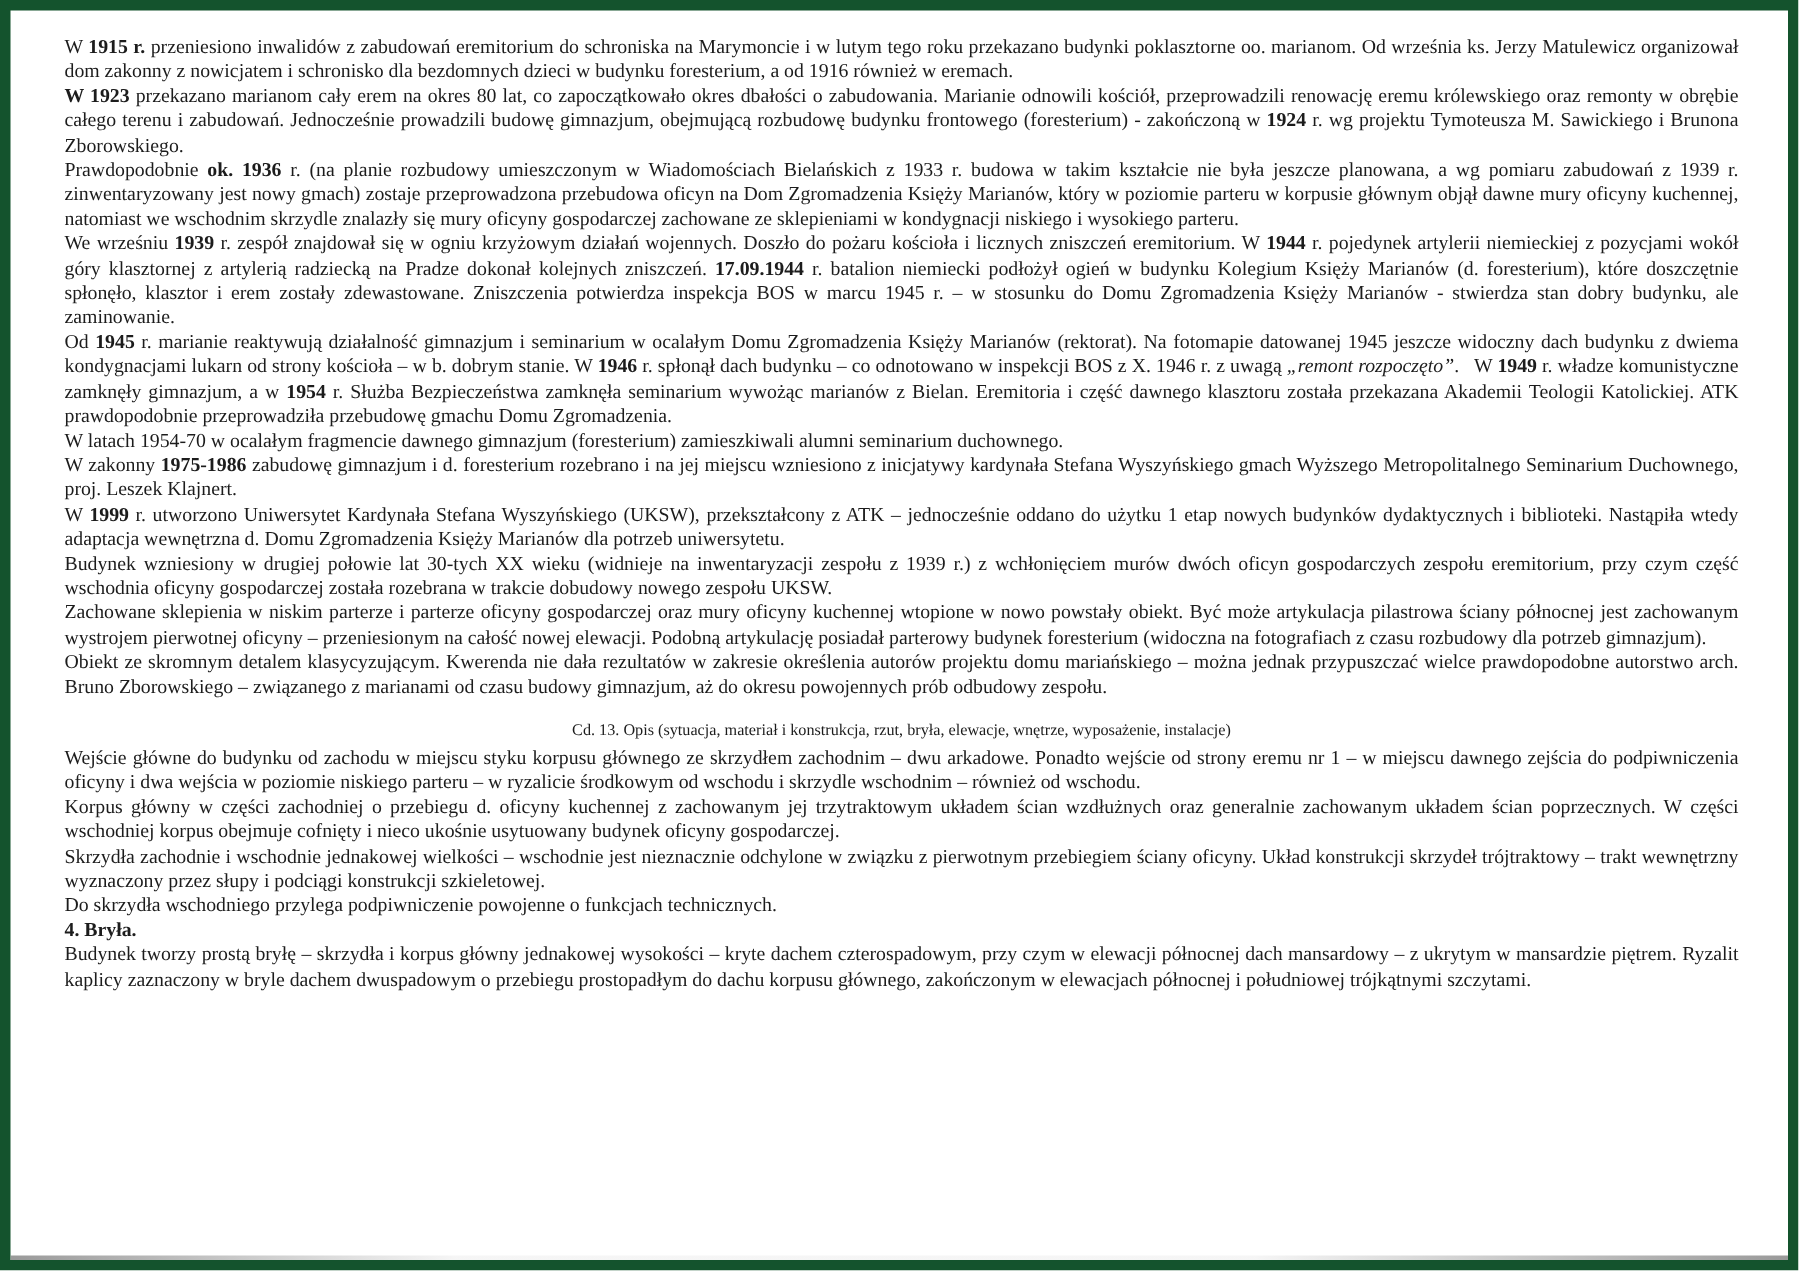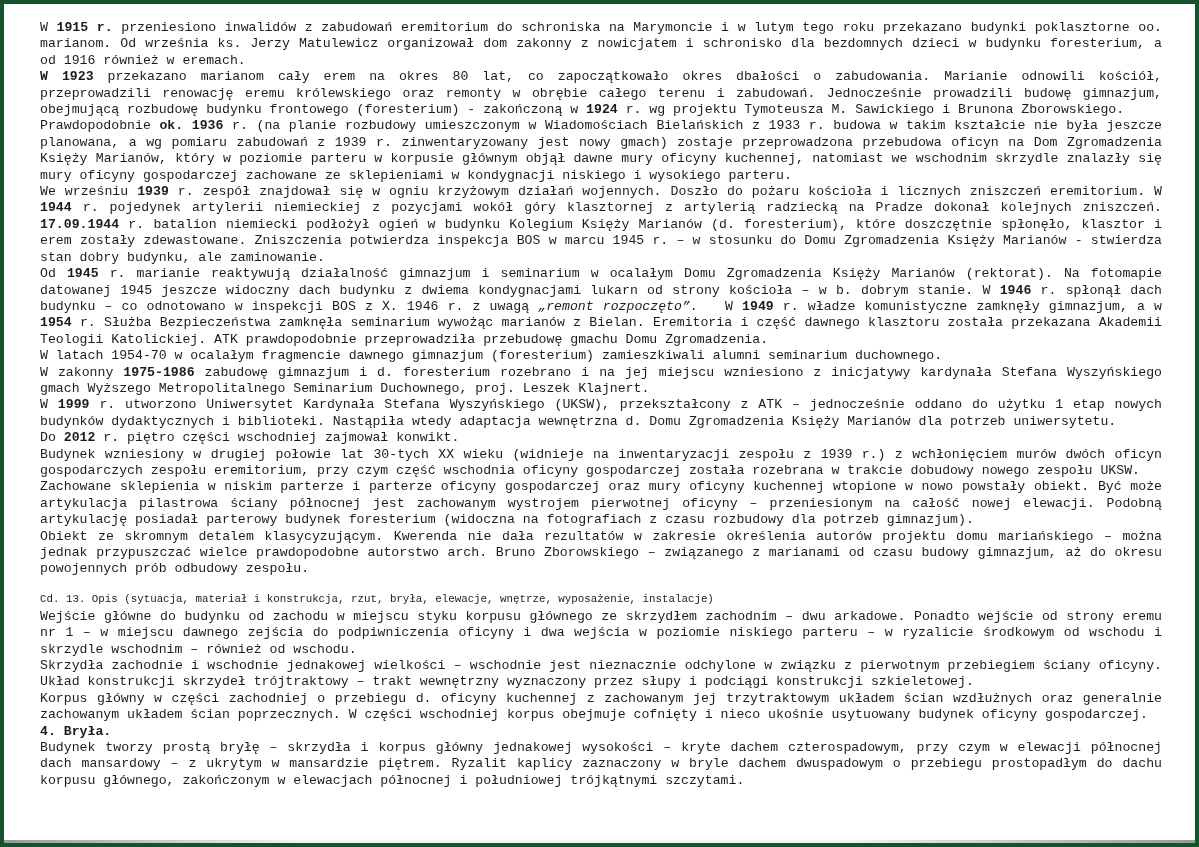--- a/index.html
+++ b/index.html
@@ -3,38 +3,38 @@
 <meta charset="utf-8">
 <style>
   html, body { margin: 0; padding: 0; background: #ffffff; }
   .page {
     position: relative;
     width: 1199px;
     height: 847px;
     box-sizing: border-box;
     background: var(--paper, #ffffff);
     color: var(--ink, #1c1c1c);
-    font-family: Liberation Mono, monospace;
+    font-family: Liberation Serif, serif;
     font-size: 13.2px;
     line-height: 16.4px;
     padding: 16px 33px 0 36px;
     overflow: hidden;
-    border: 4px solid #14532d;
+    border: 7px solid #14532d;
   }
   .doc p.para {
     margin: 0;
     text-align: justify;
     text-justify: inter-word;
   }
   .doc p.para.small {
     font-size: 10.8px;
     line-height: 14px;
     margin-top: 14px;
     margin-bottom: 3px;
-    text-align: left;
+    text-align: center;
   }
   .bold { font-weight: bold; }
   .italic { font-style: italic; }
   .scan-edge {
     position: absolute;
     left: 0; right: 0; bottom: 0;
     height: 3px;
     background: linear-gradient(to right,
       rgba(70,70,70,0.55) 0%,
       rgba(190,190,190,0.15) 25%,
@@ -49,25 +49,25 @@
 <div class="page">
   <main class="doc">
       <p class="para"><span>W </span><span class="bold">1915 r.</span><span> przeniesiono inwalidów z zabudowań eremitorium do schroniska na Marymoncie i w lutym tego roku przekazano budynki poklasztorne oo. marianom. Od września ks. Jerzy Matulewicz organizował dom zakonny z nowicjatem i schronisko dla bezdomnych dzieci w budynku foresterium, a od 1916 również w eremach.</span></p>
       <p class="para"><span class="bold">W 1923</span><span> przekazano marianom cały erem na okres 80 lat, co zapoczątkowało okres dbałości o zabudowania. Marianie odnowili kościół, przeprowadzili renowację eremu królewskiego oraz remonty w obrębie całego terenu i zabudowań. Jednocześnie prowadzili budowę gimnazjum, obejmującą rozbudowę budynku frontowego (foresterium) - zakończoną w </span><span class="bold">1924</span><span> r. wg projektu Tymoteusza M. Sawickiego i Brunona Zborowskiego.</span></p>
       <p class="para"><span>Prawdopodobnie </span><span class="bold">ok. 1936</span><span> r. (na planie rozbudowy umieszczonym w Wiadomościach Bielańskich z 1933 r. budowa w takim kształcie nie była jeszcze planowana, a wg pomiaru zabudowań z 1939 r. zinwentaryzowany jest nowy gmach) zostaje przeprowadzona przebudowa oficyn na Dom Zgromadzenia Księży Marianów, który w poziomie parteru w korpusie głównym objął dawne mury oficyny kuchennej, natomiast we wschodnim skrzydle znalazły się mury oficyny gospodarczej zachowane ze sklepieniami w kondygnacji niskiego i wysokiego parteru.</span></p>
       <p class="para"><span>We wrześniu </span><span class="bold">1939</span><span> r. zespół znajdował się w ogniu krzyżowym działań wojennych. Doszło do pożaru kościoła i licznych zniszczeń eremitorium. W </span><span class="bold">1944</span><span> r. pojedynek artylerii niemieckiej z pozycjami wokół góry klasztornej z artylerią radziecką na Pradze dokonał kolejnych zniszczeń. </span><span class="bold">17.09.1944</span><span> r. batalion niemiecki podłożył ogień w budynku Kolegium Księży Marianów (d. foresterium), które doszczętnie spłonęło, klasztor i erem zostały zdewastowane. Zniszczenia potwierdza inspekcja BOS w marcu 1945 r. – w stosunku do Domu Zgromadzenia Księży Marianów - stwierdza stan dobry budynku, ale zaminowanie.</span></p>
       <p class="para"><span>Od </span><span class="bold">1945</span><span> r. marianie reaktywują działalność gimnazjum i seminarium w ocalałym Domu Zgromadzenia Księży Marianów (rektorat). Na fotomapie datowanej 1945 jeszcze widoczny dach budynku z dwiema kondygnacjami lukarn od strony kościoła – w b. dobrym stanie. W </span><span class="bold">1946</span><span> r. spłonął dach budynku – co odnotowano w inspekcji BOS z X. 1946 r. z uwagą </span><span class="italic">„remont rozpoczęto”</span><span>.&nbsp;&nbsp; W </span><span class="bold">1949</span><span> r. władze komunistyczne zamknęły gimnazjum, a w </span><span class="bold">1954</span><span> r. Służba Bezpieczeństwa zamknęła seminarium wywożąc marianów z Bielan. Eremitoria i część dawnego klasztoru została przekazana Akademii Teologii Katolickiej. ATK prawdopodobnie przeprowadziła przebudowę gmachu Domu Zgromadzenia.</span></p>
       <p class="para"><span>W latach 1954-70 w ocalałym fragmencie dawnego gimnazjum (foresterium) zamieszkiwali alumni seminarium duchownego.</span></p>
       <p class="para"><span>W zakonny </span><span class="bold">1975-1986</span><span> zabudowę gimnazjum i d. foresterium rozebrano i na jej miejscu wzniesiono z inicjatywy kardynała Stefana Wyszyńskiego gmach Wyższego Metropolitalnego Seminarium Duchownego, proj. Leszek Klajnert.</span></p>
       <p class="para"><span>W </span><span class="bold">1999</span><span> r. utworzono Uniwersytet Kardynała Stefana Wyszyńskiego (UKSW), przekształcony z ATK – jednocześnie oddano do użytku 1 etap nowych budynków dydaktycznych i biblioteki. Nastąpiła wtedy adaptacja wewnętrzna d. Domu Zgromadzenia Księży Marianów dla potrzeb uniwersytetu.</span></p>
-      <p class="para"><span>Do </span><span class="bold">2012</span><span> r. piętro części wschodniej zajmował konwikt.</span></p>
       <p class="para"><span>Budynek wzniesiony w drugiej połowie lat 30-tych XX wieku (widnieje na inwentaryzacji zespołu z 1939 r.) z wchłonięciem murów dwóch oficyn gospodarczych zespołu eremitorium, przy czym część wschodnia oficyny gospodarczej została rozebrana w trakcie dobudowy nowego zespołu UKSW.</span></p>
       <p class="para"><span>Zachowane sklepienia w niskim parterze i parterze oficyny gospodarczej oraz mury oficyny kuchennej wtopione w nowo powstały obiekt. Być może artykulacja pilastrowa ściany północnej jest zachowanym wystrojem pierwotnej oficyny – przeniesionym na całość nowej elewacji. Podobną artykulację posiadał parterowy budynek foresterium (widoczna na fotografiach z czasu rozbudowy dla potrzeb gimnazjum).</span></p>
       <p class="para"><span>Obiekt ze skromnym detalem klasycyzującym. Kwerenda nie dała rezultatów w zakresie określenia autorów projektu domu mariańskiego – można jednak przypuszczać wielce prawdopodobne autorstwo arch. Bruno Zborowskiego – związanego z marianami od czasu budowy gimnazjum, aż do okresu powojennych prób odbudowy zespołu.</span></p>
       <p class="para small"><span>Cd. 13. Opis (sytuacja, materiał i konstrukcja, rzut, bryła, elewacje, wnętrze, wyposażenie, instalacje)</span></p>
       <p class="para"><span>Wejście główne do budynku od zachodu w miejscu styku korpusu głównego ze skrzydłem zachodnim – dwu arkadowe. Ponadto wejście od strony eremu nr 1 – w miejscu dawnego zejścia do podpiwniczenia oficyny i dwa wejścia w poziomie niskiego parteru – w ryzalicie środkowym od wschodu i skrzydle wschodnim – również od wschodu.</span></p>
+      <p class="para"><span>Korpus główny w części zachodniej o przebiegu d. oficyny kuchennej z zachowanym jej trzytraktowym układem ścian wzdłużnych oraz generalnie zachowanym układem ścian poprzecznych. W części wschodniej korpus obejmuje cofnięty i nieco ukośnie usytuowany budynek oficyny gospodarczej.</span></p>
       <p class="para"><span>Skrzydła zachodnie i wschodnie jednakowej wielkości – wschodnie jest nieznacznie odchylone w związku z pierwotnym przebiegiem ściany oficyny. Układ konstrukcji skrzydeł trójtraktowy – trakt wewnętrzny wyznaczony przez słupy i podciągi konstrukcji szkieletowej.</span></p>
-      <p class="para"><span>Korpus główny w części zachodniej o przebiegu d. oficyny kuchennej z zachowanym jej trzytraktowym układem ścian wzdłużnych oraz generalnie zachowanym układem ścian poprzecznych. W części wschodniej korpus obejmuje cofnięty i nieco ukośnie usytuowany budynek oficyny gospodarczej.</span></p>
+      <p class="para"><span>Do skrzydła wschodniego przylega podpiwniczenie powojenne o funkcjach technicznych.</span></p>
       <p class="para heading"><span class="bold">4. Bryła.</span></p>
       <p class="para"><span>Budynek tworzy prostą bryłę – skrzydła i korpus główny jednakowej wysokości – kryte dachem czterospadowym, przy czym w elewacji północnej dach mansardowy – z ukrytym w mansardzie piętrem. Ryzalit kaplicy zaznaczony w bryle dachem dwuspadowym o przebiegu prostopadłym do dachu korpusu głównego, zakończonym w elewacjach północnej i południowej trójkątnymi szczytami.</span></p>
     </main>
   <div class="scan-edge"></div>
 </div>
 
 </body></html>

